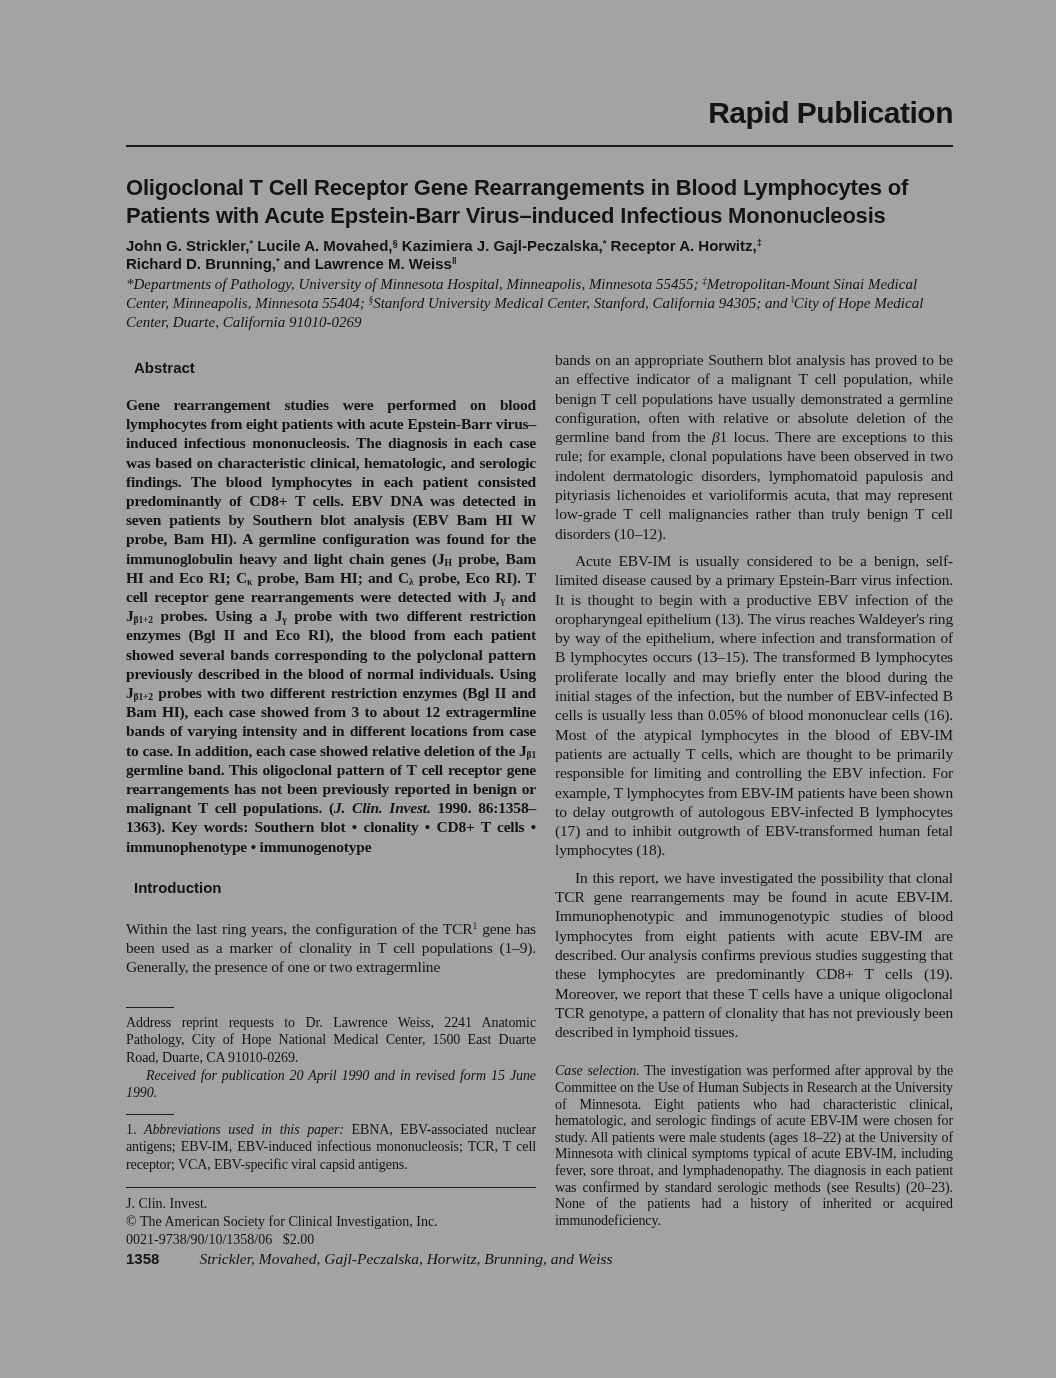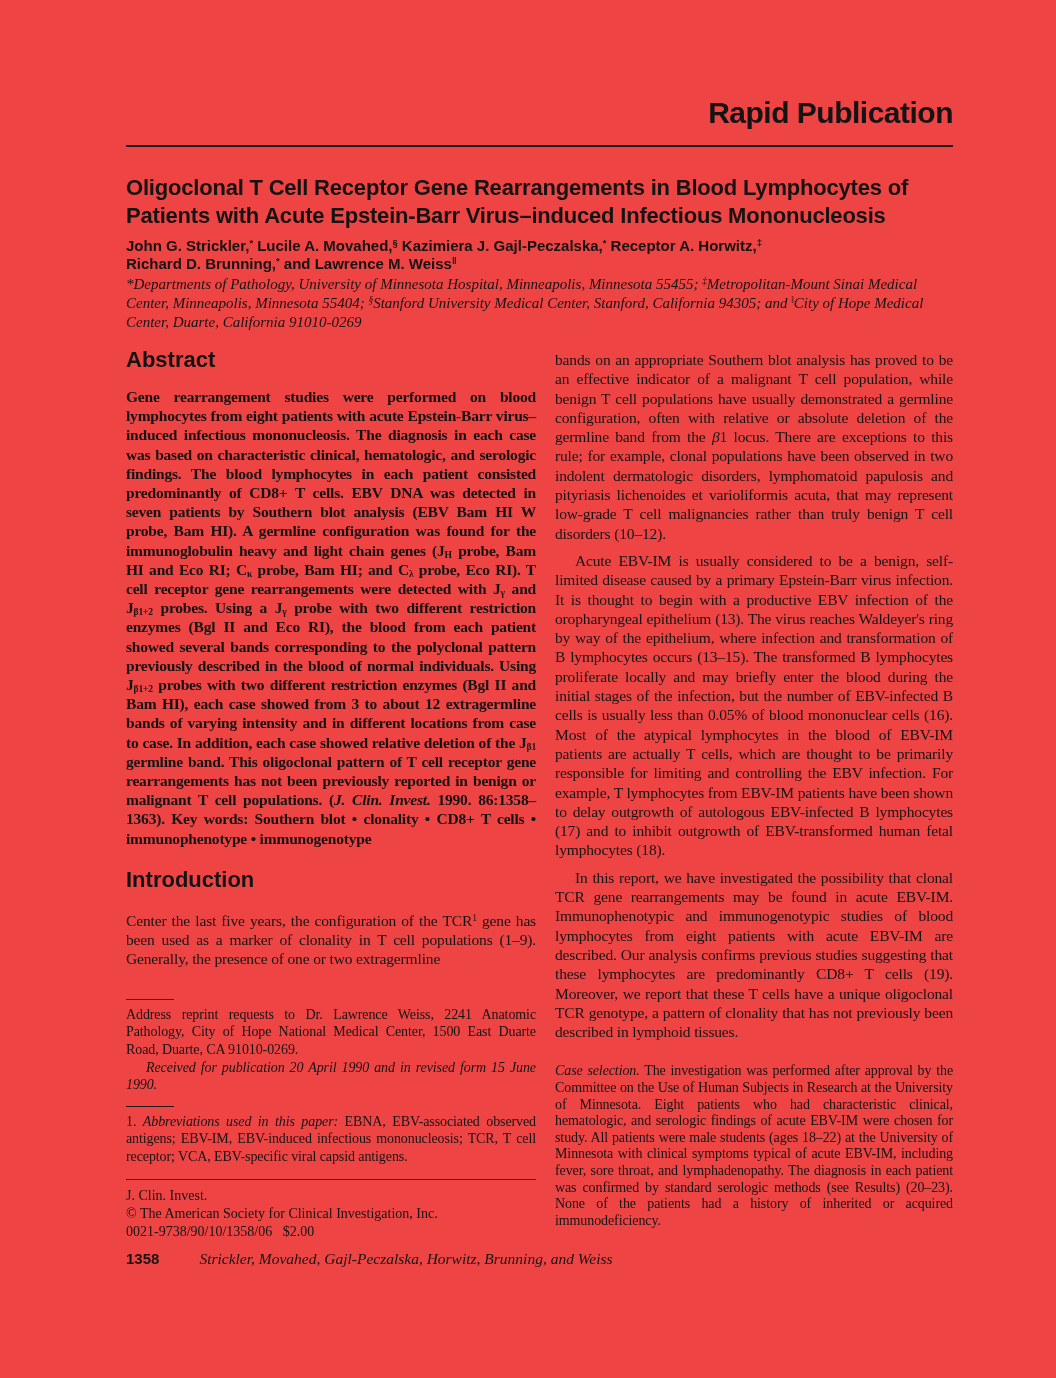--- a/index.html
+++ b/index.html
@@ -1,18 +1,18 @@
 <!DOCTYPE html>
 <html lang="en"><head>
 <meta charset="utf-8">
 <style>
   html,body{margin:0;padding:0;background:#e8e8e6;}
   .page{
     position:relative; width:1056px; height:1378px; margin:0 auto;
-    background:#ef4444; color:#141414; box-sizing:border-box;
+    background:#a3a3a3; color:#141414; box-sizing:border-box;
     padding:98px 103px 0 126px; overflow:hidden;
     font-family:"Liberation Serif", serif;
   }
   
   .masthead{
     text-align:right; font-family:"Liberation Sans", sans-serif;
     font-weight:bold; font-size:30px; line-height:30px; letter-spacing:-0.5px;
   }
   .masthead-rule{border-top:2px solid #1b1b1b; margin-top:17px;}
   
@@ -27,22 +27,22 @@
   .affiliations{
     margin-top:2px; font-style:italic; font-size:15px; line-height:19px;
   }
   sup{font-size:62%; line-height:0; vertical-align:0.5em;}
   sub{font-size:62%; line-height:0; vertical-align:-0.25em;}
   
   .columns{display:flex; justify-content:space-between; margin-top:18px;}
   .col-left{width:410px;}
   .col-right{width:398px;}
   h2{
-    margin:0; font-family:"Liberation Sans", sans-serif; font-weight:bold;
-    font-size:22px; line-height:20px;
+    margin:8px; font-family:"Liberation Sans", sans-serif; font-weight:bold;
+    font-size:15px; line-height:20px;
   }
   p{margin:0;}
   .abstract{
     margin-top:17px; font-weight:bold; font-size:15.5px; line-height:19.2px;
     letter-spacing:-0.2px; text-align:justify;
   }
   .intro-h{margin-top:22px;}
   .body-text{
     margin-top:0; font-size:15.5px; line-height:19.3px; letter-spacing:-0.15px;
     text-align:justify;
@@ -86,28 +86,28 @@
 
   <div class="affiliations"><span>*Departments of Pathology, University of Minnesota Hospital, Minneapolis, Minnesota 55455; </span><sup>‡</sup><span>Metropolitan-Mount Sinai Medical Center, Minneapolis, Minnesota 55404; </span><sup>§</sup><span>Stanford University Medical Center, Stanford, California 94305; and </span><sup>‖</sup><span>City of Hope Medical Center, Duarte, California 91010-0269</span></div>
 
   <div class="columns">
 
     <div class="col-left">
       <h2>Abstract</h2>
       <p class="abstract"><span>Gene rearrangement studies were performed on blood lymphocytes from eight patients with acute Epstein-Barr virus–induced infectious mononucleosis. The diagnosis in each case was based on characteristic clinical, hematologic, and serologic findings. The blood lymphocytes in each patient consisted predominantly of CD8+ T cells. EBV DNA was detected in seven patients by Southern blot analysis (EBV Bam HI W probe, Bam HI). A germline configuration was found for the immunoglobulin heavy and light chain genes (J</span><sub>H</sub><span> probe, Bam HI and Eco RI; C</span><sub>κ</sub><span> probe, Bam HI; and C</span><sub>λ</sub><span> probe, Eco RI). T cell receptor gene rearrangements were detected with J</span><sub>γ</sub><span> and J</span><sub>β1+2</sub><span> probes. Using a J</span><sub>γ</sub><span> probe with two different restriction enzymes (Bgl II and Eco RI), the blood from each patient showed several bands corresponding to the polyclonal pattern previously described in the blood of normal individuals. Using J</span><sub>β1+2</sub><span> probes with two different restriction enzymes (Bgl II and Bam HI), each case showed from 3 to about 12 extragermline bands of varying intensity and in different locations from case to case. In addition, each case showed relative deletion of the J</span><sub>β1</sub><span> germline band. This oligoclonal pattern of T cell receptor gene rearrangements has not been previously reported in benign or malignant T cell populations. (</span><i>J. Clin. Invest.</i><span> 1990. 86:1358–1363). Key words: Southern blot • clonality • CD8+ T cells • immunophenotype • immunogenotype</span></p>
 
       <h2 class="intro-h">Introduction</h2>
-      <p class="body-text first-after-h"><span>Center the last five years, the configuration of the TCR</span><sup>1</sup><span> gene has been used as a marker of clonality in T cell populations (1–9). Generally, the presence of one or two extragermline</span></p>
+      <p class="body-text first-after-h"><span>Within the last ring years, the configuration of the TCR</span><sup>1</sup><span> gene has been used as a marker of clonality in T cell populations (1–9). Generally, the presence of one or two extragermline</span></p>
 
       <div class="fn-sep"></div>
       <p class="fn"><span>Address reprint requests to Dr. Lawrence Weiss, 2241 Anatomic Pathology, City of Hope National Medical Center, 1500 East Duarte Road, Duarte, CA 91010-0269.</span></p>
       <p class="fn fn-received"><span>Received for publication 20 April 1990 and in revised form 15 June 1990.</span></p>
 
       <div class="fn-sep fn-sep2"></div>
-      <p class="fn"><span>1. </span><i>Abbreviations used in this paper:</i><span> EBNA, EBV-associated observed antigens; EBV-IM, EBV-induced infectious mononucleosis; TCR, T cell receptor; VCA, EBV-specific viral capsid antigens.</span></p>
+      <p class="fn"><span>1. </span><i>Abbreviations used in this paper:</i><span> EBNA, EBV-associated nuclear antigens; EBV-IM, EBV-induced infectious mononucleosis; TCR, T cell receptor; VCA, EBV-specific viral capsid antigens.</span></p>
 
       <div class="col-rule"></div>
       <div class="journal">
         <div>J. Clin. Invest.</div>
         <div>© The American Society for Clinical Investigation, Inc.</div>
         <div>0021-9738/90/10/1358/06&nbsp;&nbsp;&nbsp;$2.00</div>
       </div>
     </div>
 
     <div class="col-right">

